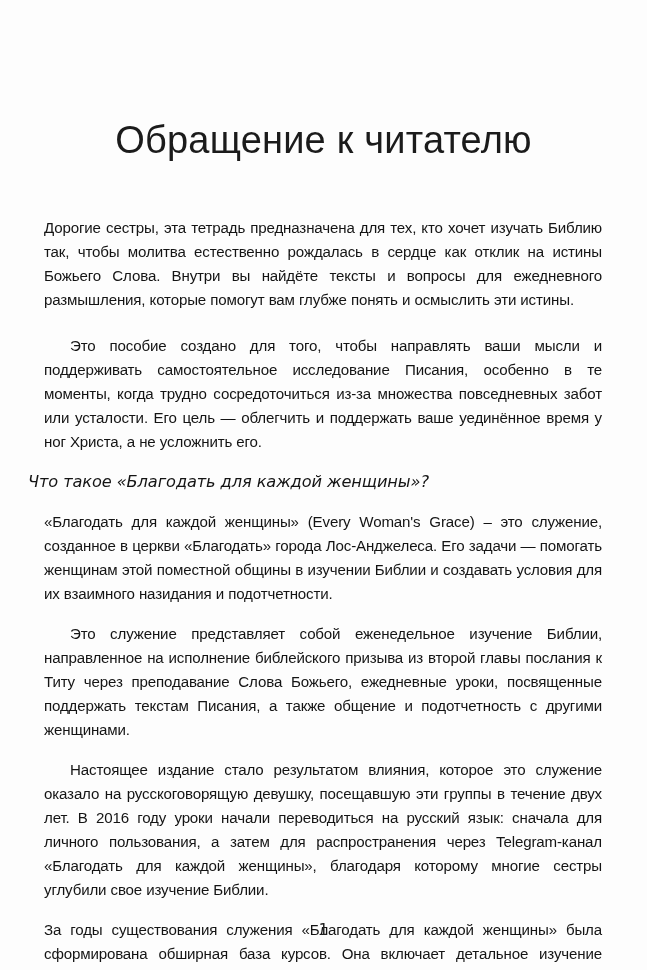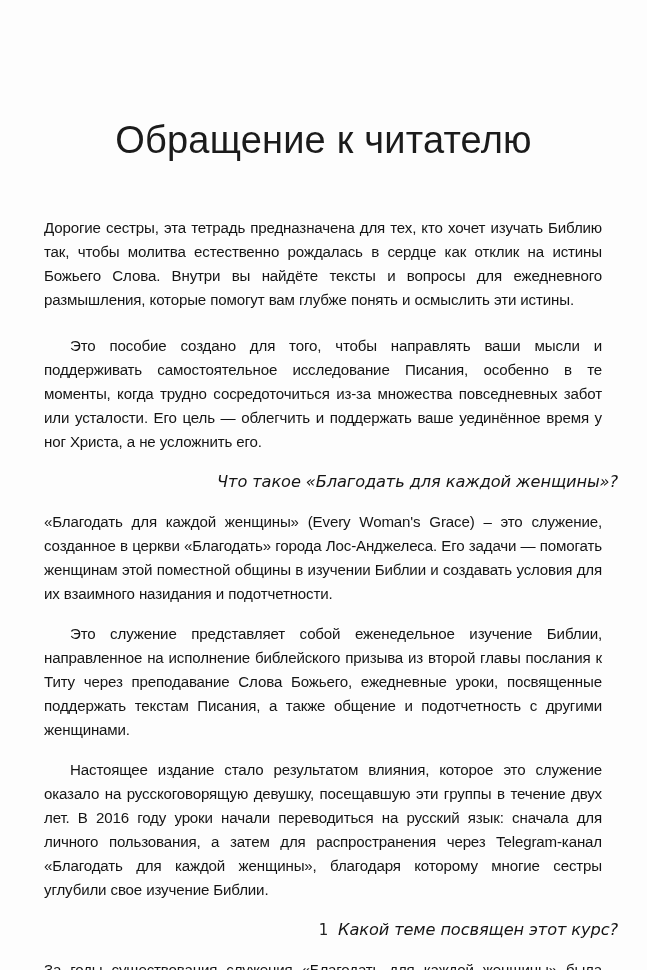--- a/index.html
+++ b/index.html
@@ -72,21 +72,20 @@
 
   h2.sub-heading {
     margin: 0;
     font-family: "DejaVu Sans", sans-serif;
     font-size: 16.2px;
     font-weight: 400;
     font-style: italic;
     line-height: 24px;
     color: #141414;
     letter-spacing: -0.1px;
-    text-align: right;
   }
 
   .sub-gap-top { margin-top: 14px; }
   .sub-gap-bottom { margin-bottom: 14px; }
 
   
   .page-number {
     position: absolute;
     left: 0;
     right: 0;
@@ -112,21 +111,20 @@
     <p class="body-par indent">Это пособие создано для того, чтобы направлять ваши мысли и поддерживать самостоятельное исследование Писания, особенно в те моменты, когда трудно сосредоточиться из-за множества повседневных забот или усталости. Его цель — облегчить и поддержать ваше уединённое время у ног Христа, а не усложнить его.</p>
 
     <h2 class="sub-heading sub-gap-top sub-gap-bottom">Что такое «Благодать для каждой женщины»?</h2>
 
     <p class="body-par">«Благодать для каждой женщины» (Every Woman's Grace) – это служение, созданное в церкви «Благодать» города Лос-Анджелеса. Его задачи — помогать женщинам этой поместной общины в изучении Библии и создавать условия для их взаимного назидания и подотчетности.</p>
 
     <p class="body-par indent">Это служение представляет собой еженедельное изучение Библии, направленное на исполнение библейского призыва из второй главы послания к Титу через преподавание Слова Божьего, ежедневные уроки, посвященные поддержать текстам Писания, а также общение и подотчетность с другими женщинами.</p>
 
     <p class="body-par indent">Настоящее издание стало результатом влияния, которое это служение оказало на русскоговорящую девушку, посещавшую эти группы в течение двух лет. В 2016 году уроки начали переводиться на русский язык: сначала для личного пользования, а затем для распространения через Telegram-канал «Благодать для каждой женщины», благодаря которому многие сестры углубили свое изучение Библии.</p>
 
-    <h2 class="sub-heading sub-gap-top sub-gap-bottom">Какой теме посвящен этот курс?</h2>
 
     <p class="body-par">За годы существования служения «Благодать для каждой женщины» была сформирована обширная база курсов. Она включает детальное изучение отдельных книг Библии и обзорные программы, такие как «Обзор</p>
 
   </div>
 
   <div class="page-number">1</div>
 
 </div>
 
 </body></html>

